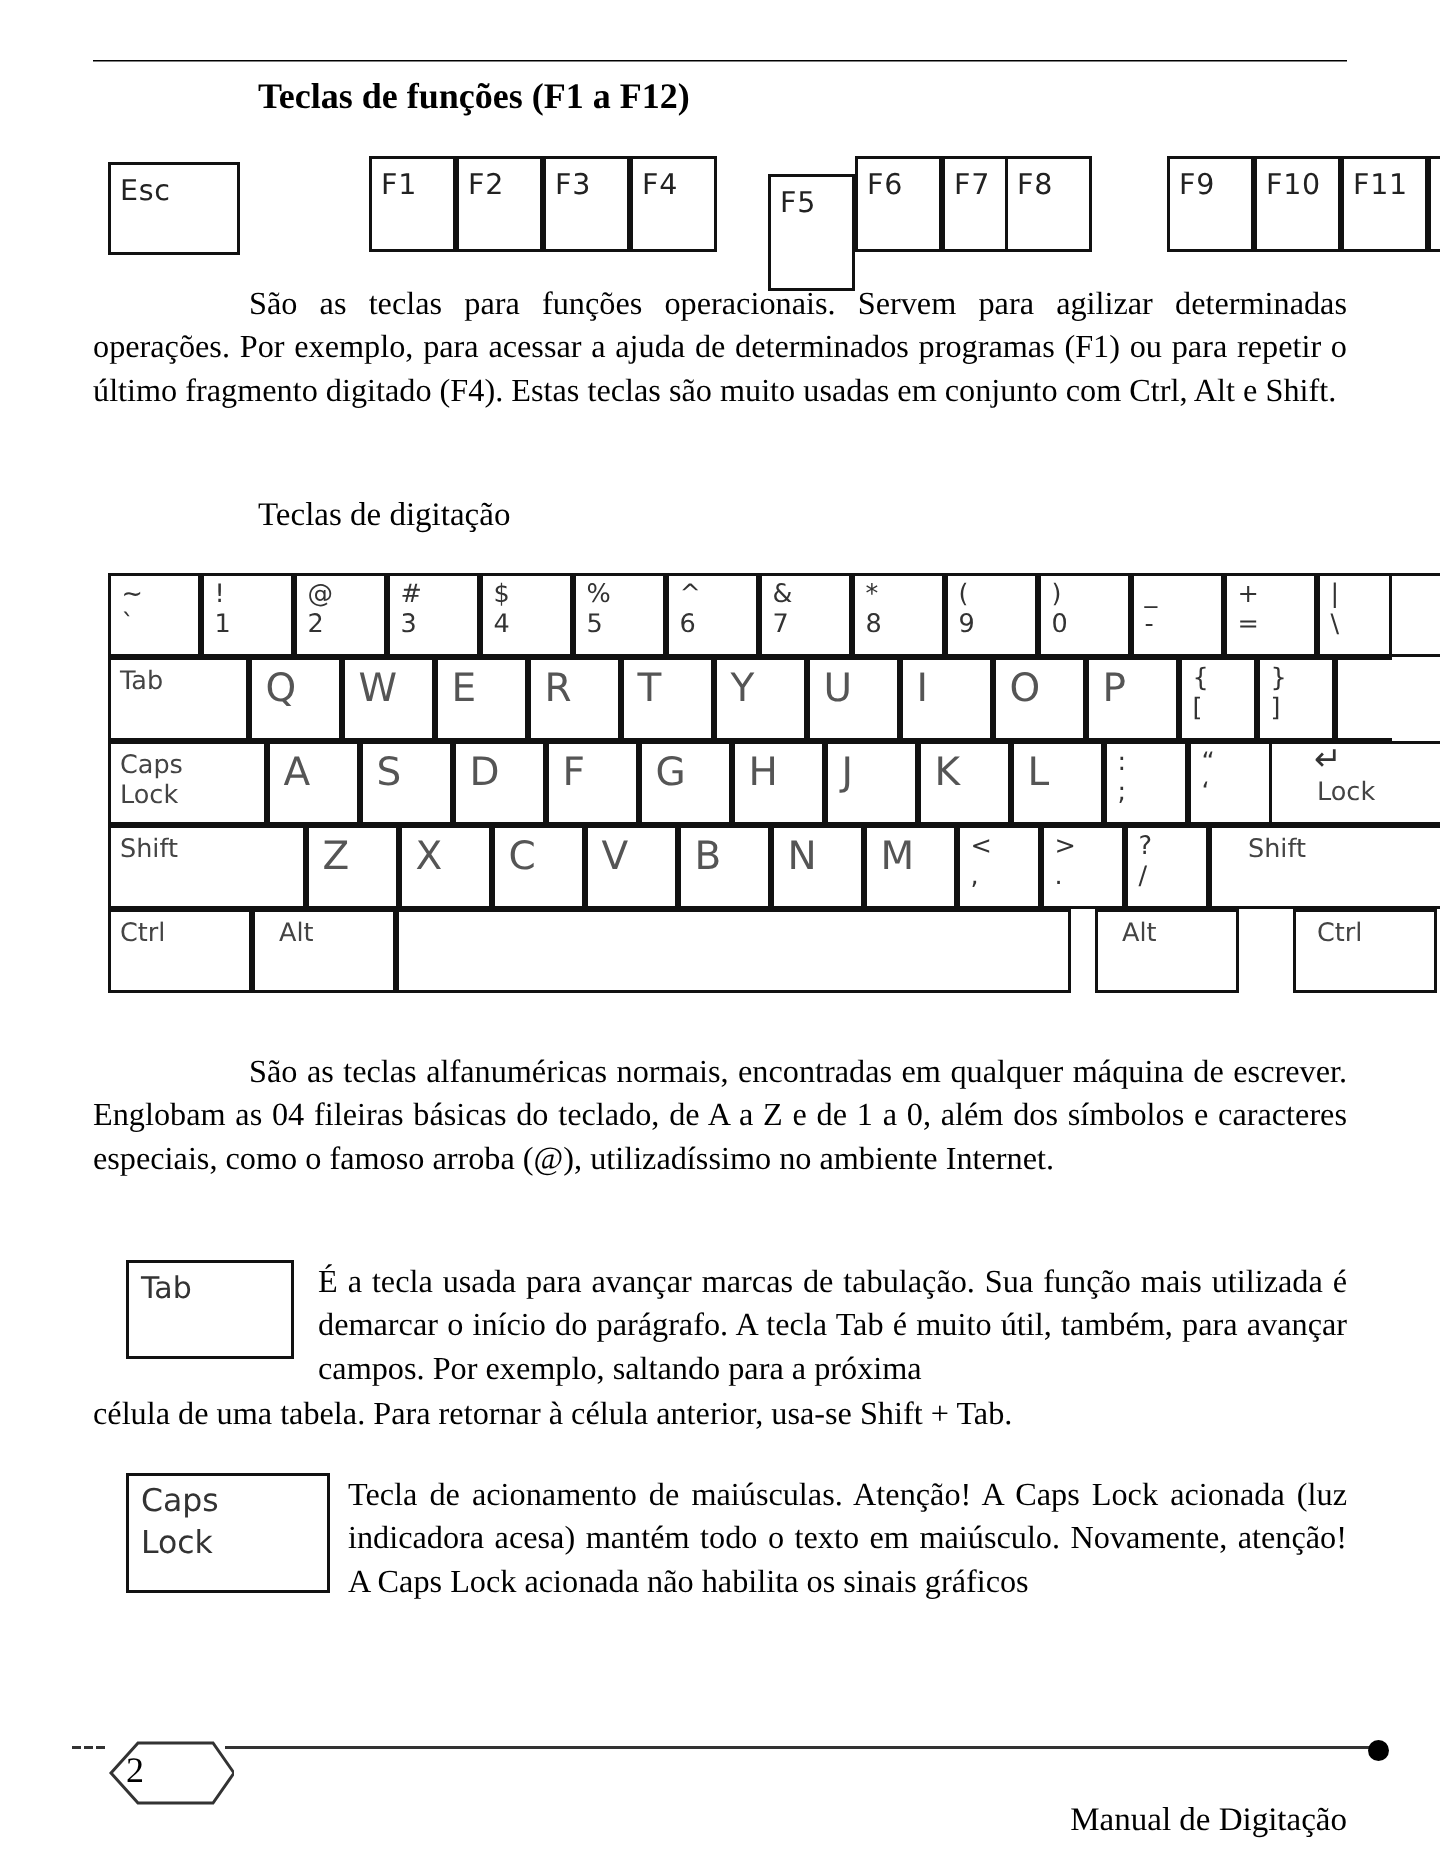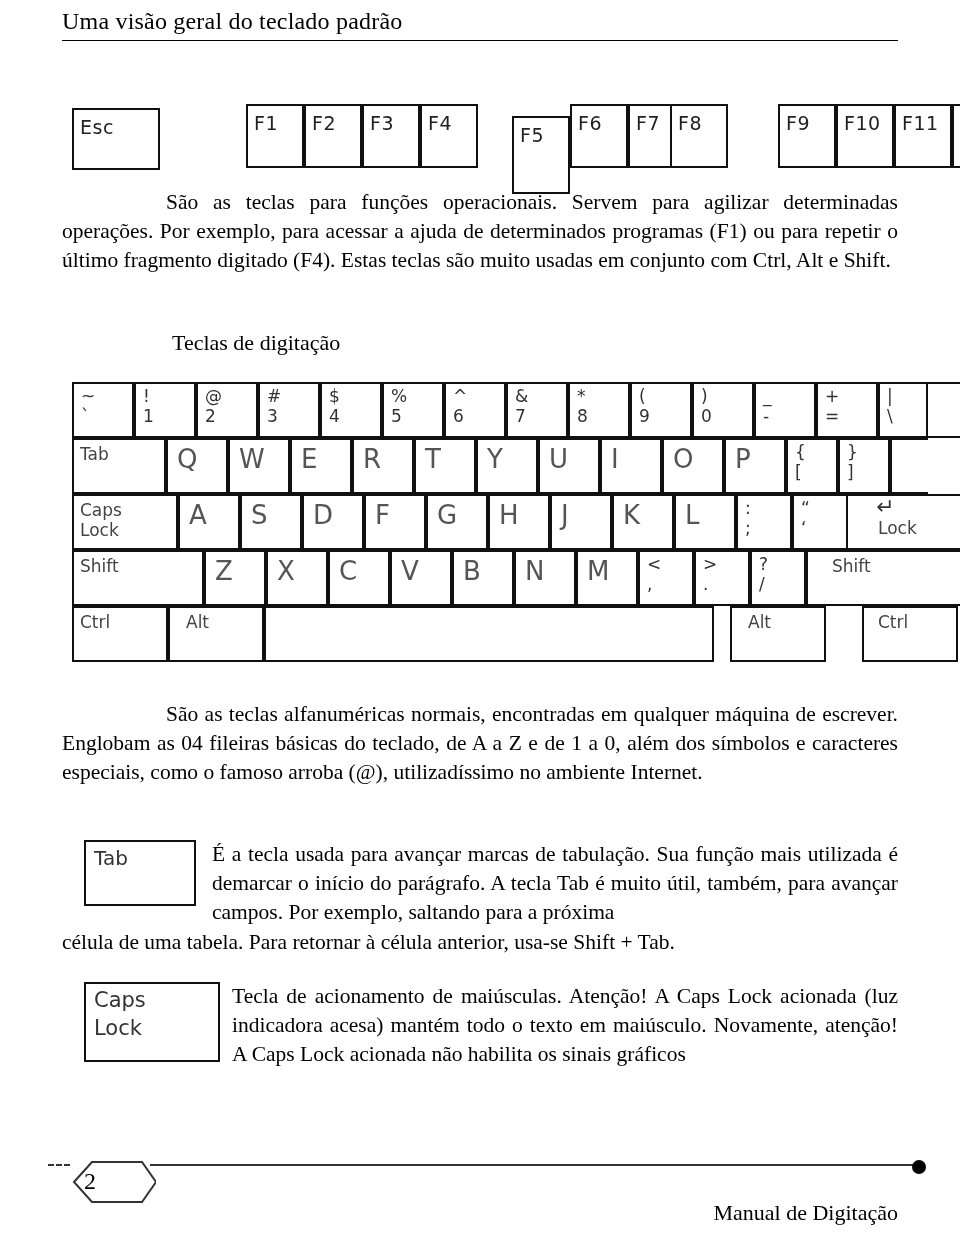--- a/index.html
+++ b/index.html
@@ -187,23 +187,23 @@
     top: 1186px;
     font-size: 22px;
     margin-top: 14px;
   }
 </style>
 </head>
 <body>
 
 <div class="page">
 
-  <div class="doc-title">Uma visão geral do teclado padrão</div>
   <div class="rule"></div>
 
+  <div class="h2">Teclas de funções (F1 a F12)</div>
 
   <div class="fnrow">
     <div class="key shadow" style="left:0px; top:4px; width:88px; height:62px;">
       <span class="lbl">Esc</span>
     </div>
 
     <div class="key shadow" style="left:174px; top:0px; width:58px; height:64px;">
       <span class="lbl">F1</span>
     </div>
     <div class="key shadow" style="left:232px; top:0px; width:58px; height:64px;">

